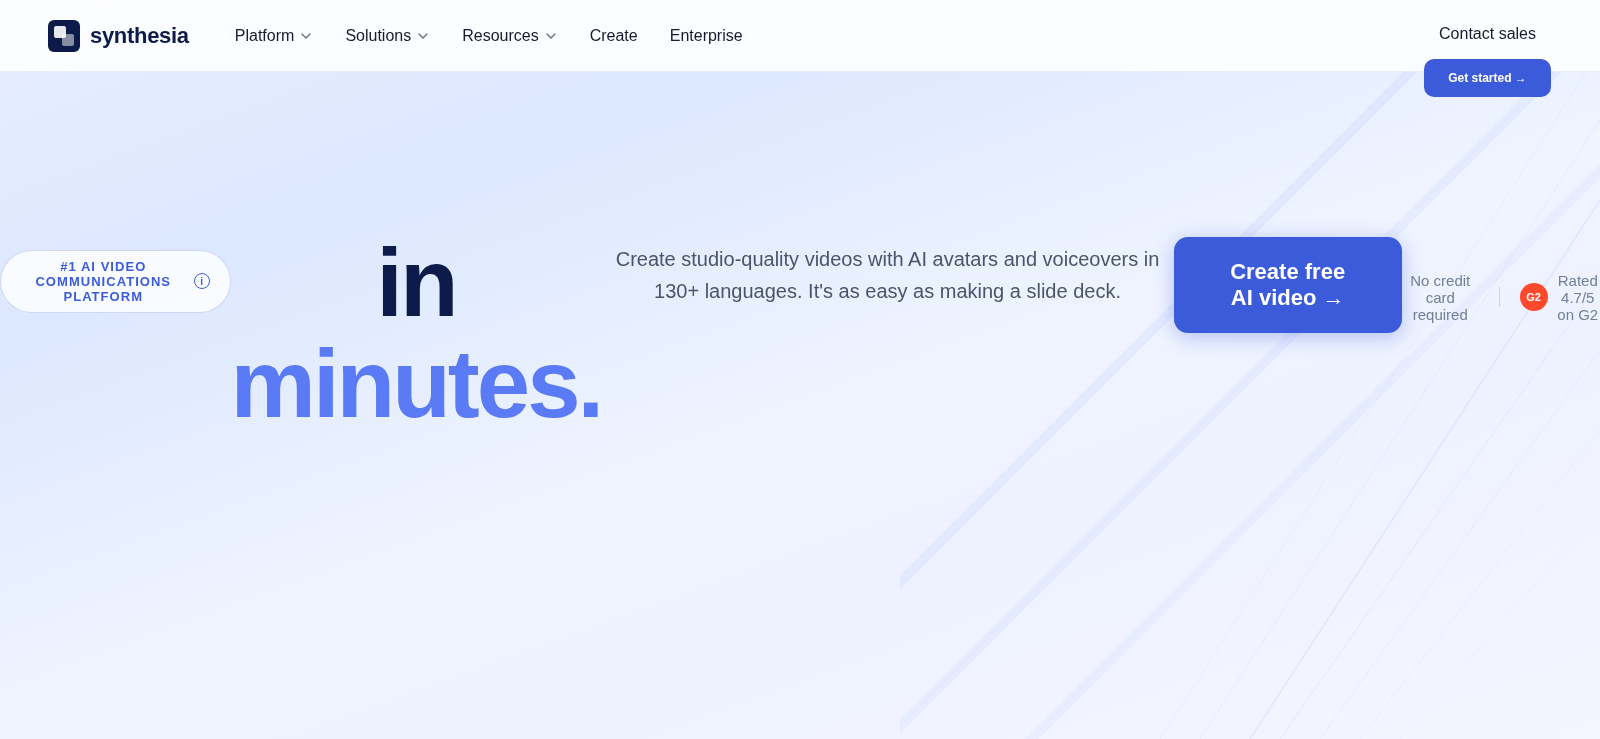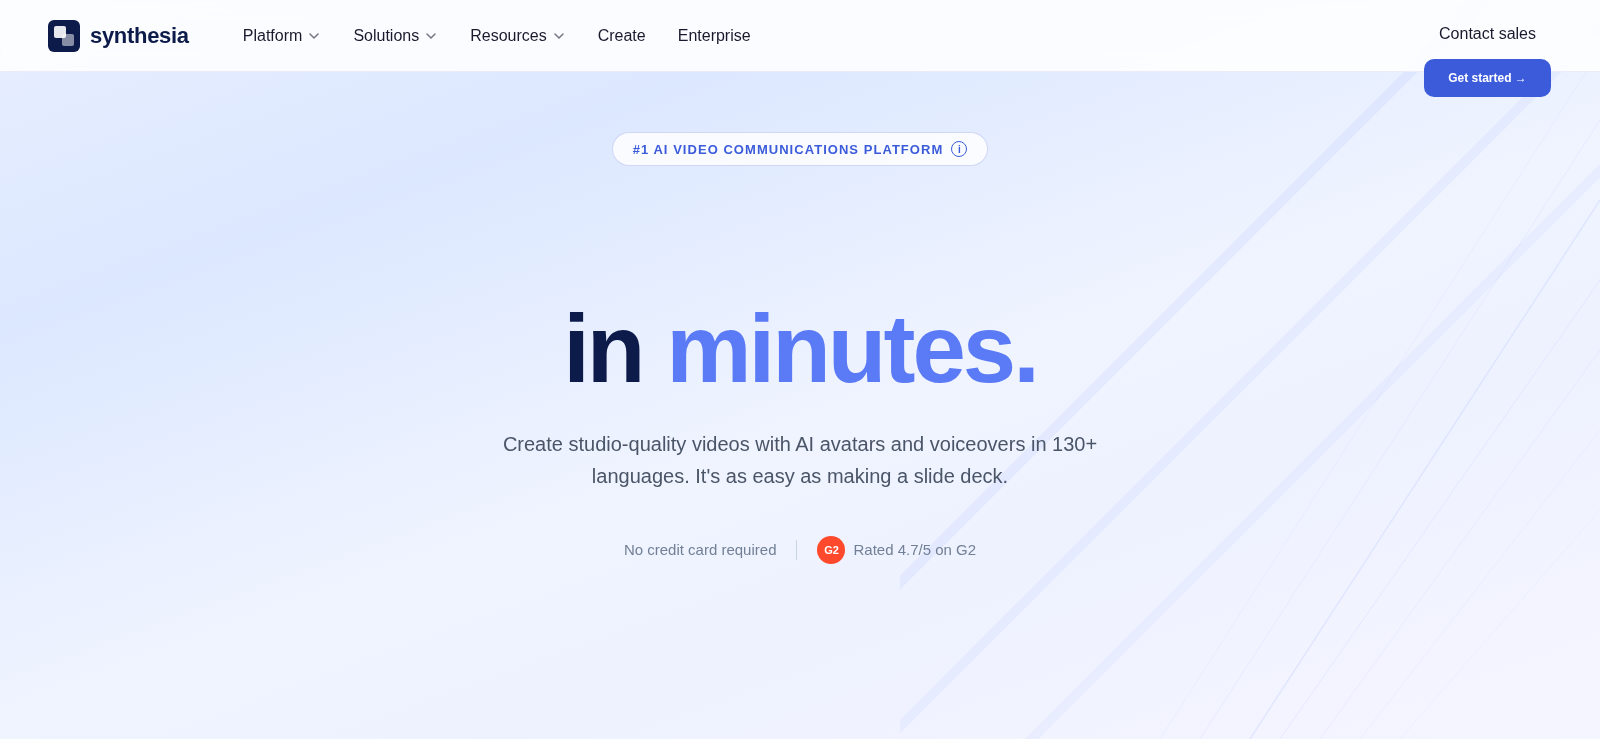--- a/index.html
+++ b/index.html
@@ -42,21 +42,21 @@
       height: 72px;
       background: rgba(255,255,255,0.85);
       backdrop-filter: blur(8px);
       border-bottom: 1px solid rgba(220,225,245,0.6);
     }
 
     .nav-logo {
       display: flex;
       align-items: center;
       gap: 10px;
-      margin-right: 40px;
+      margin-right: 32px;
       text-decoration: none;
     }
 
     .nav-logo-icon {
       width: 32px;
       height: 32px;
     }
 
     .nav-logo-text {
       font-size: 22px;
@@ -121,21 +121,21 @@
       align-items: center;
       gap: 8px;
       transition: background 0.15s;
     }
 
     
     .hero {
       position: relative;
       z-index: 1;
       display: flex;
-      flex-direction: column;
+      flex-direction: row;
       align-items: center;
       padding-top: 60px;
       text-align: center;
     }
 
     .badge {
       display: inline-flex;
       align-items: center;
       gap: 8px;
       padding: 8px 20px;
@@ -308,20 +308,21 @@
     <span class="badge-info">i</span>
   </div>
 
   <h1 class="hero-title">
     <br>
     <span>in </span><span class="highlight">minutes.</span>
   </h1>
 
   <p class="hero-subtitle">Create studio-quality videos with AI avatars and voiceovers in 130+ languages. It's as easy as making a slide deck.</p>
 
+  <button class="btn-cta">Create free AI video →</button>
 
   <div class="social-proof">
     <span>No credit card required</span>
     <div class="divider-vert"></div>
     <div class="g2-badge">
       <div class="g2-logo">
         <span>G2</span>
       </div>
       <span>Rated 4.7/5 on G2</span>
     </div>

